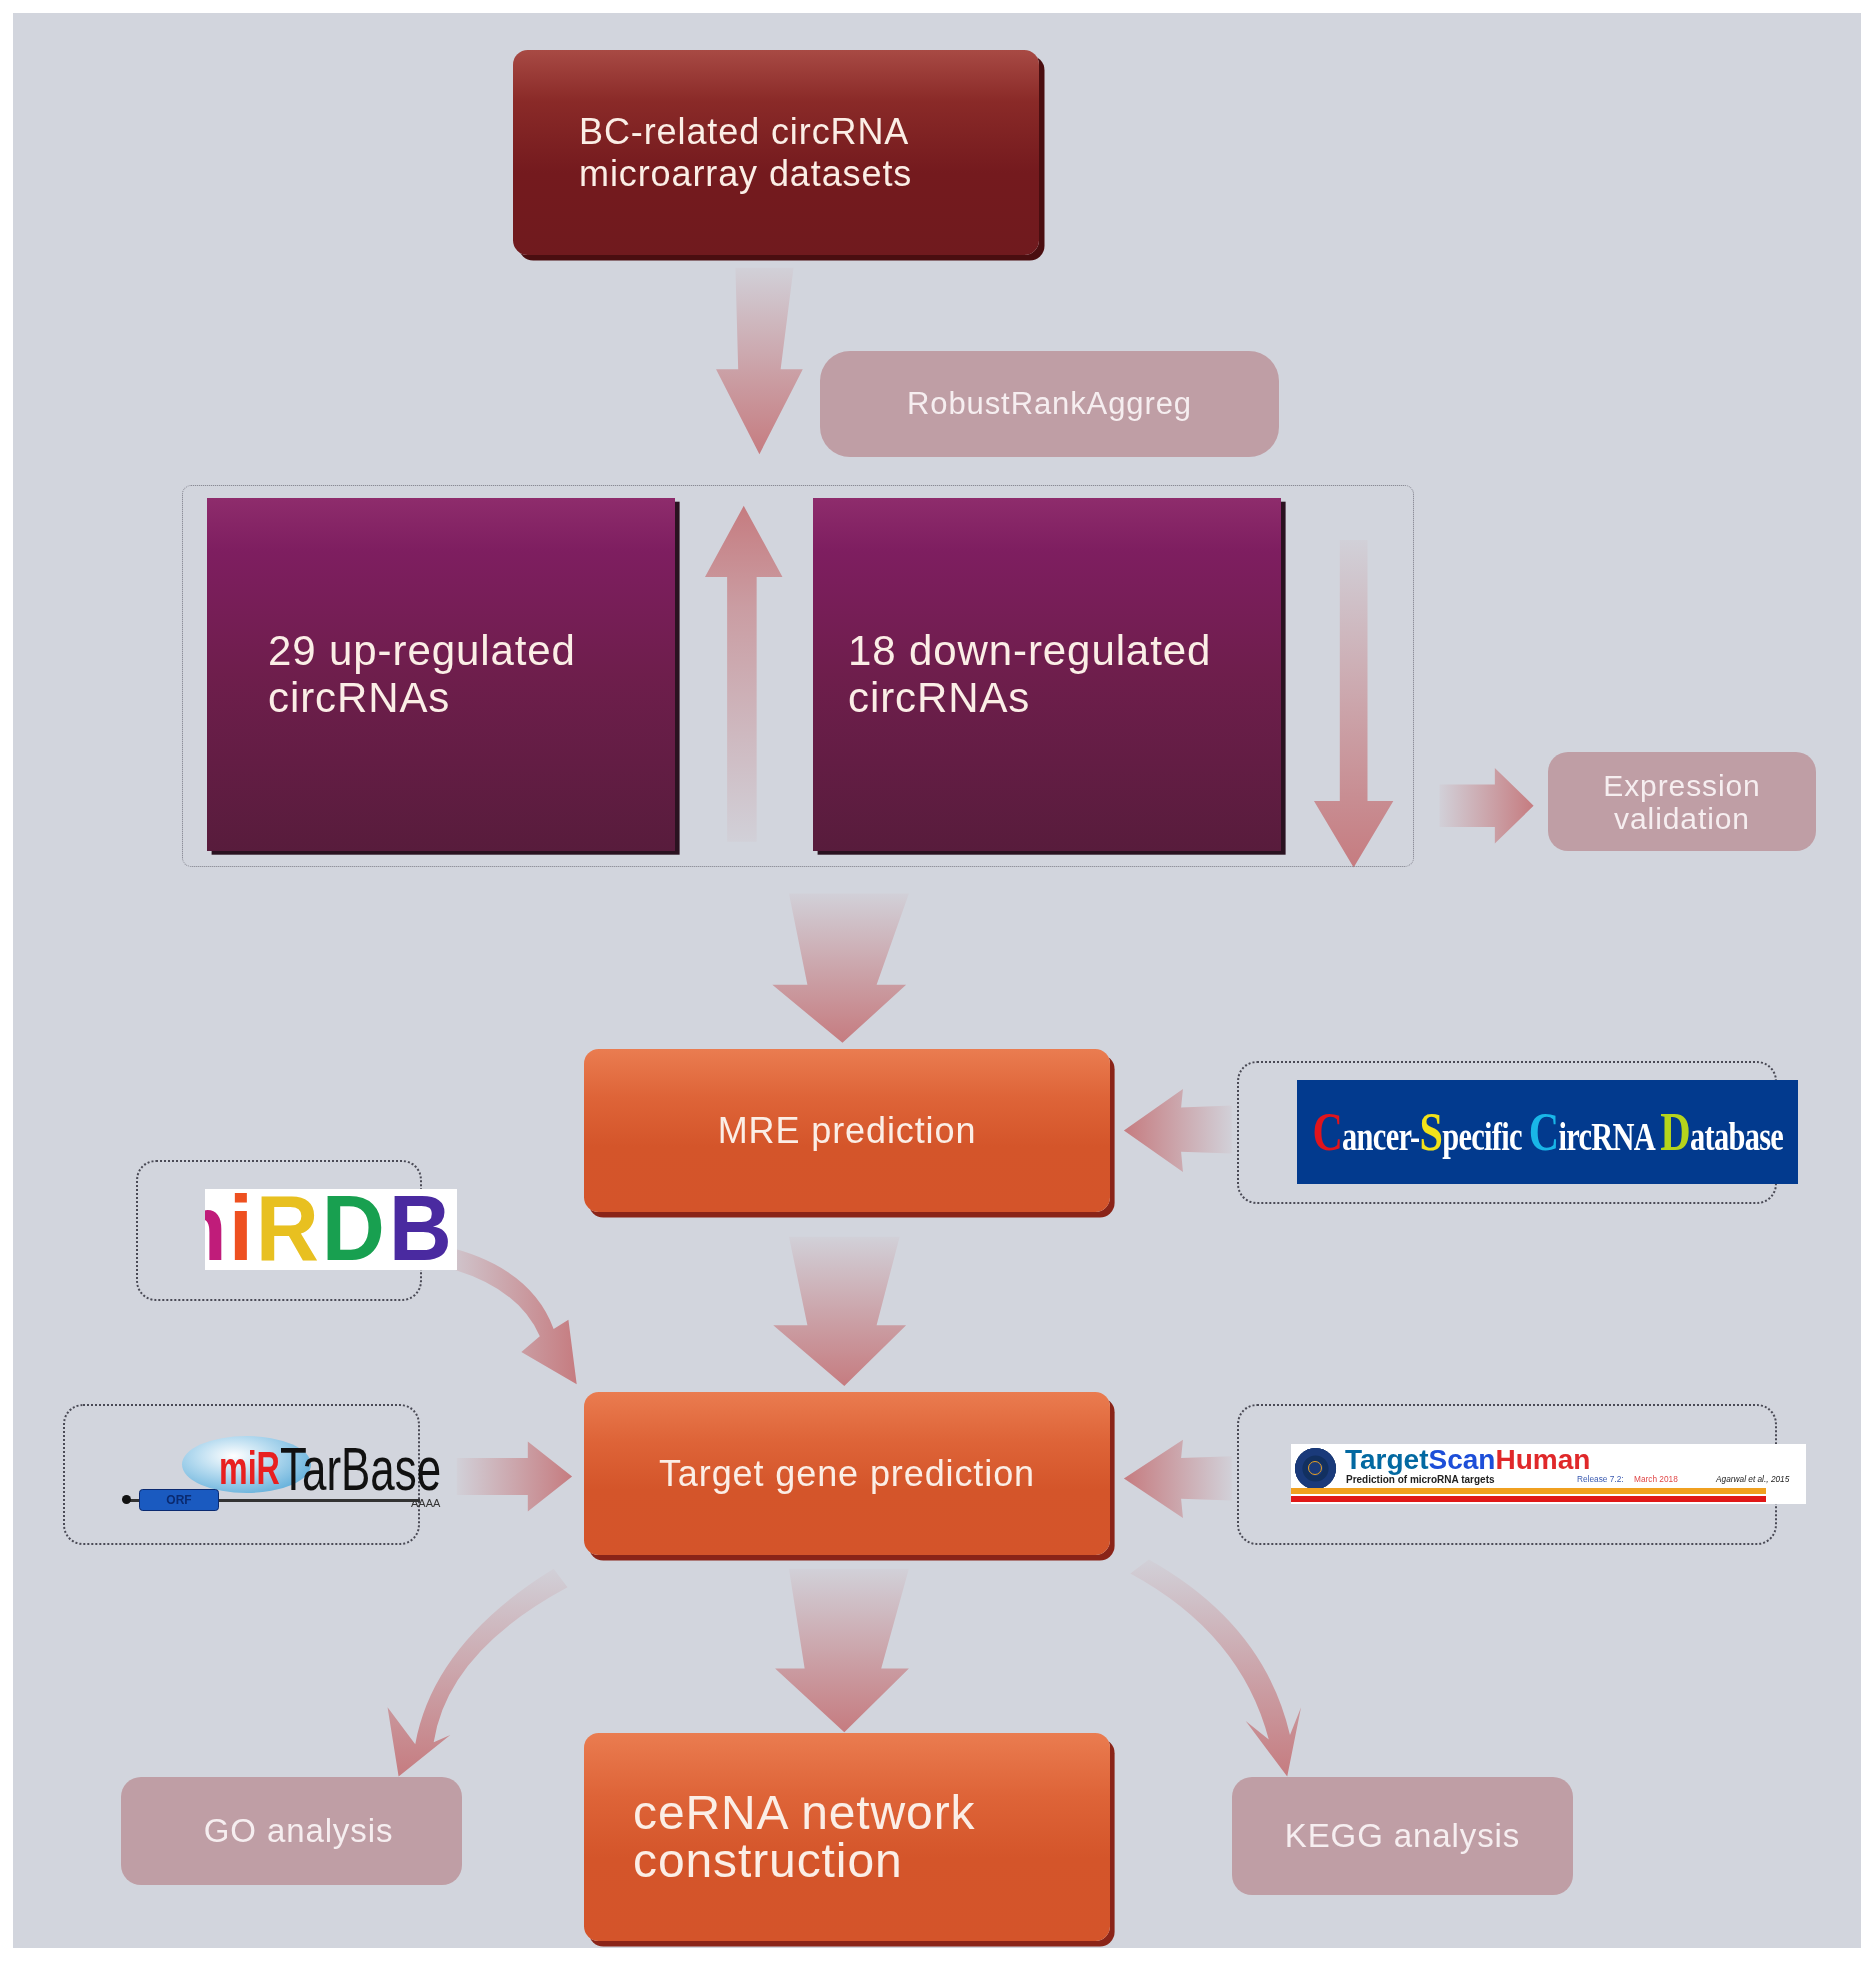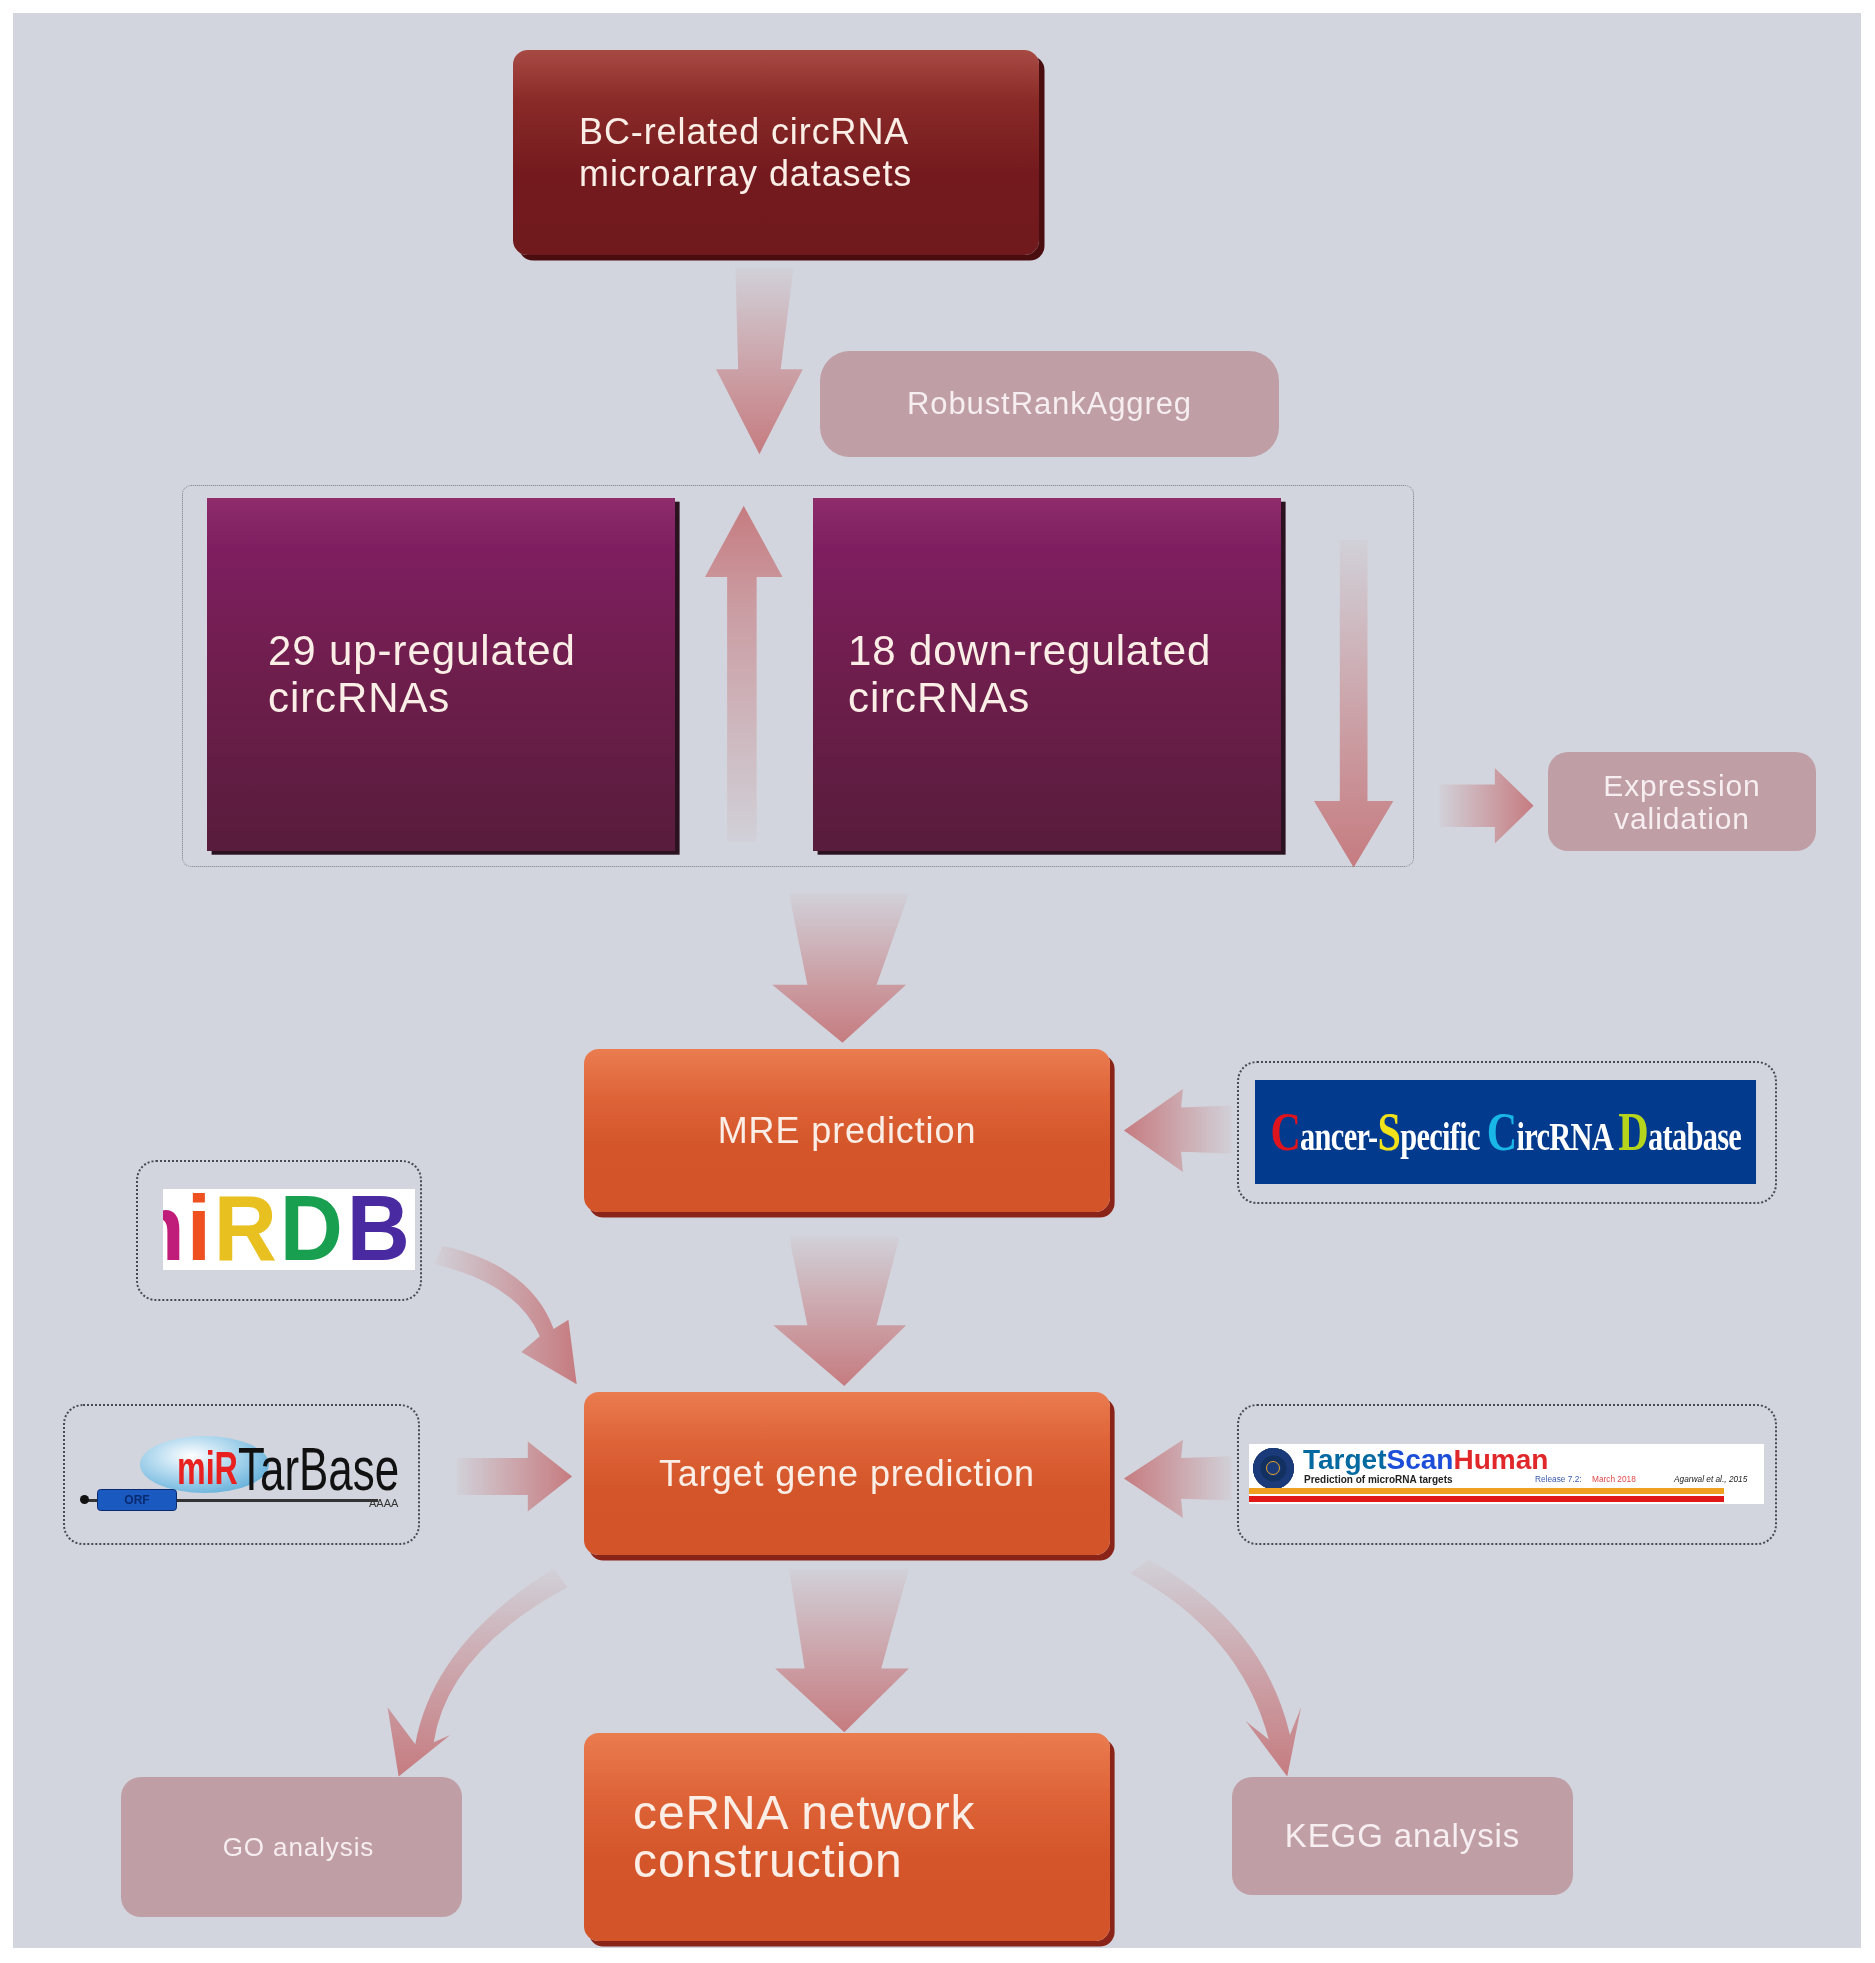--- a/index.html
+++ b/index.html
@@ -12,21 +12,21 @@
   .dark-red { background:linear-gradient(#a84a44 0%, #8a2a28 25%, #741a1e 60%, #701a1e 100%);
               box-shadow: 5.5px 5.5px 0 #4a0e10; }
   .purple { background:linear-gradient(#8e2c6c 0%, #7e1e60 15%, #6e1e4c 50%, #581c3c 100%);
             box-shadow: 4.6px 3.7px 0 #2a1220; border-radius:0; }
   .orange { background:linear-gradient(#ea7c50 0%, #de6438 30%, #d4552a 60%, #d4542a 100%);
             box-shadow: 4.6px 5.5px 0 #8a2418; }
   .mauve { background:#bf9ea5; color:#f6eef0; border-radius:20px; justify-content:center; text-align:center; }
   .dotted { position:absolute; border:2.8px dotted #4a4a55; border-radius:20px; box-sizing:border-box; }
   .dotted-fine { position:absolute; border:1.8px dotted #7a7a85; border-radius:9.2px; box-sizing:border-box; }
   svg.arrows { position:absolute; left:0; top:0; width:1875px; height:1963px; pointer-events:none; }
-  .logo { position:absolute; box-sizing:border-box; overflow:hidden; }
+  .logo { position:absolute; box-sizing:border-box; overflow:hidden;margin-left:42px; }
   .cscd { background:#023a8e; display:flex; align-items:center; justify-content:center;
           font-family:"Liberation Serif", serif; font-weight:bold; color:#ffffff; font-size:39px;
           letter-spacing:-0.9px; transform-origin:center; }
   .cscd .cap { font-size:54px; }
   .mirdb { background:#ffffff; display:flex; align-items:flex-end; justify-content:flex-end; padding-right:3.7px;
            font-family:"Liberation Sans", sans-serif; font-weight:bold; font-size:92px; line-height:0.9; }
   .mirdb span { display:inline-block; transform:scaleX(0.95); }
   .ts { background:#ffffff; }
 </style>
 </head>
@@ -115,21 +115,21 @@
 
 <div class="box orange" style="left:584px; top:1392px; width:526px; height:163px; justify-content:center; font-size:36px;">
   <span class="txt">Target gene prediction</span>
 </div>
 
 <div class="box orange" style="left:584px; top:1733px; width:526px; height:208px; padding-left:49px; font-size:48px; line-height:1.0;">
   <span class="txt">ceRNA network
 construction</span>
 </div>
 
-<div class="box mauve" style="left:121px; top:1777px; width:341px; height:140px; font-size:26px;padding-left:14px;">
+<div class="box mauve" style="left:121px; top:1777px; width:341px; height:108px; font-size:33px;padding-left:14px;">
   <span class="txt">GO analysis</span>
 </div>
 
 <div class="box mauve" style="left:1232px; top:1777px; width:341px; height:118px; font-size:33px;">
   <span class="txt">KEGG analysis</span>
 </div>
 
 <div class="dotted" style="left:1237px; top:1061px; width:540px; height:143px;"></div>
 <div class="logo cscd" style="left:1255px; top:1080px; width:501px; height:104px;">
   <span style="display:inline-block; transform:scaleX(0.78); white-space:nowrap;">

